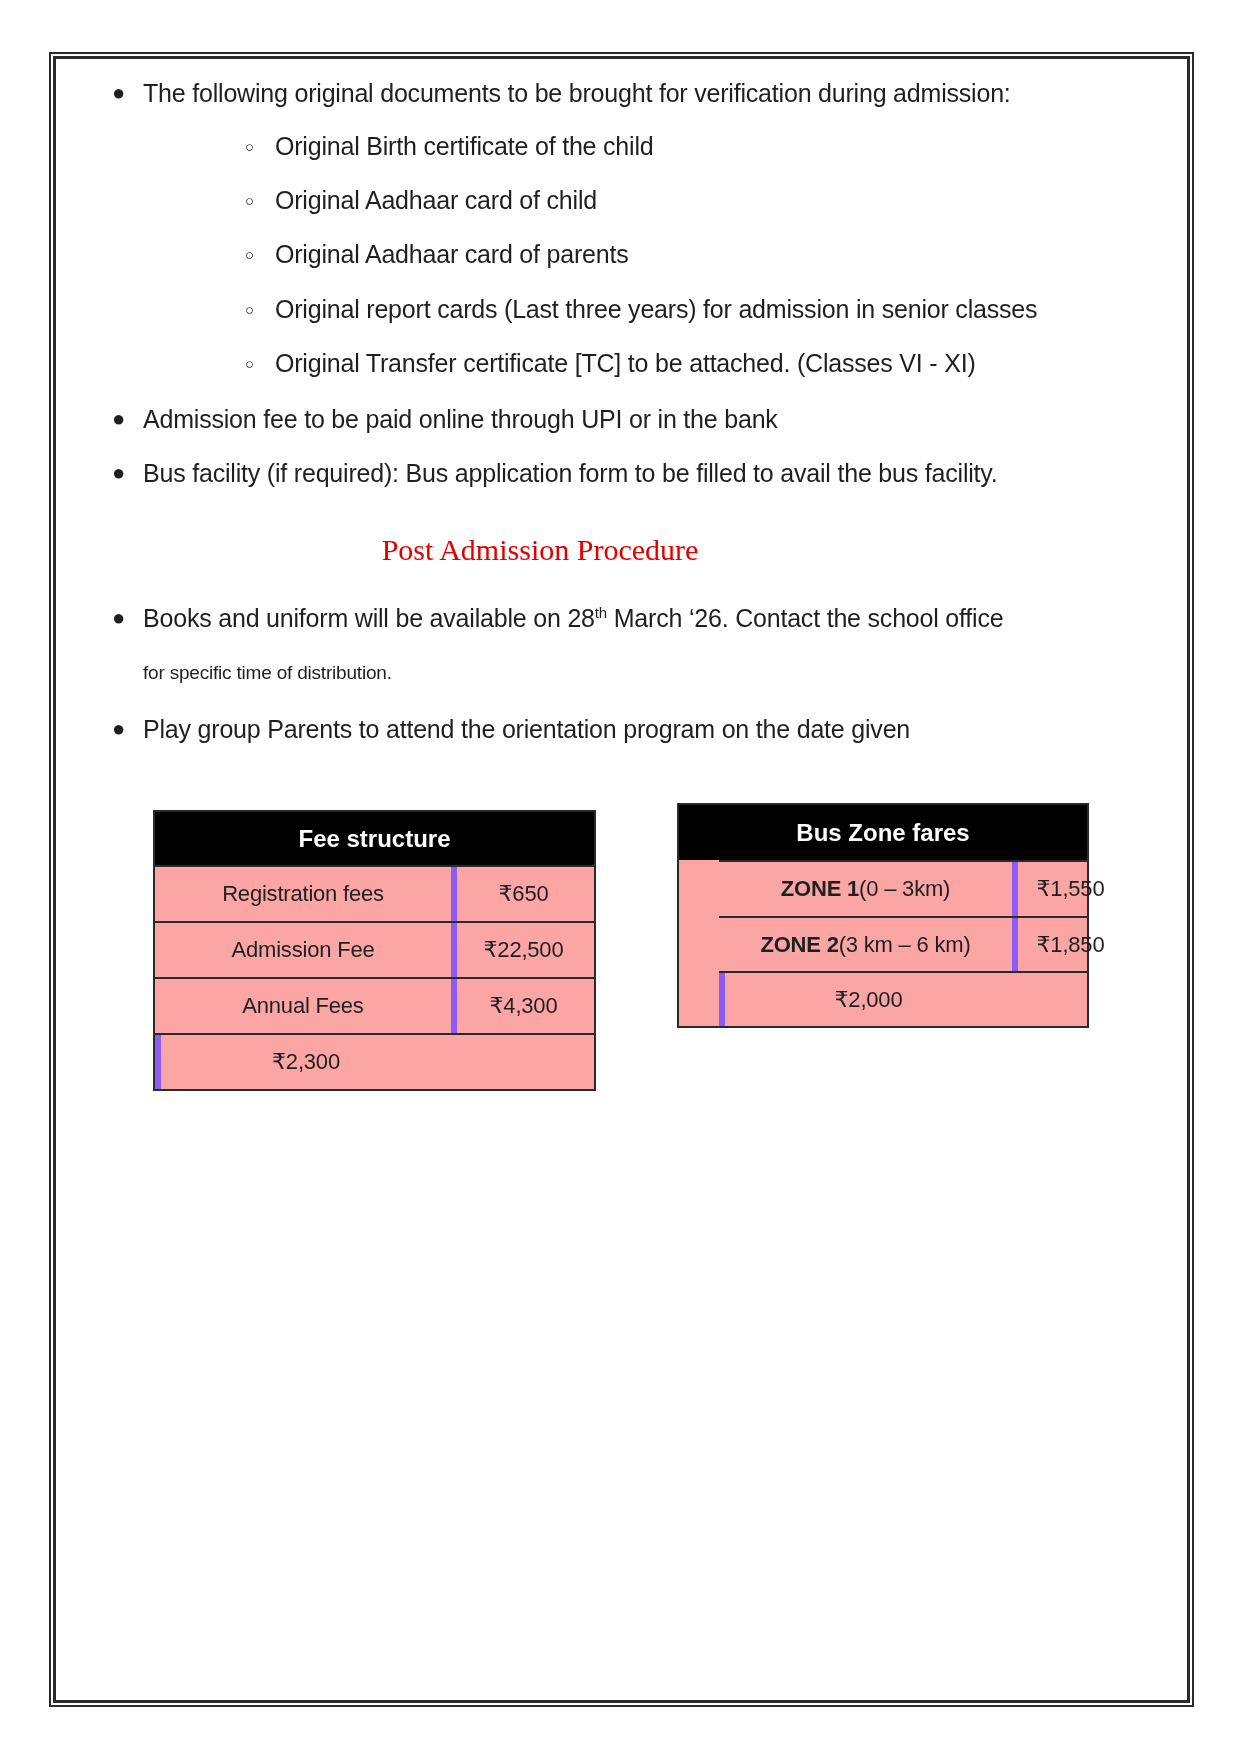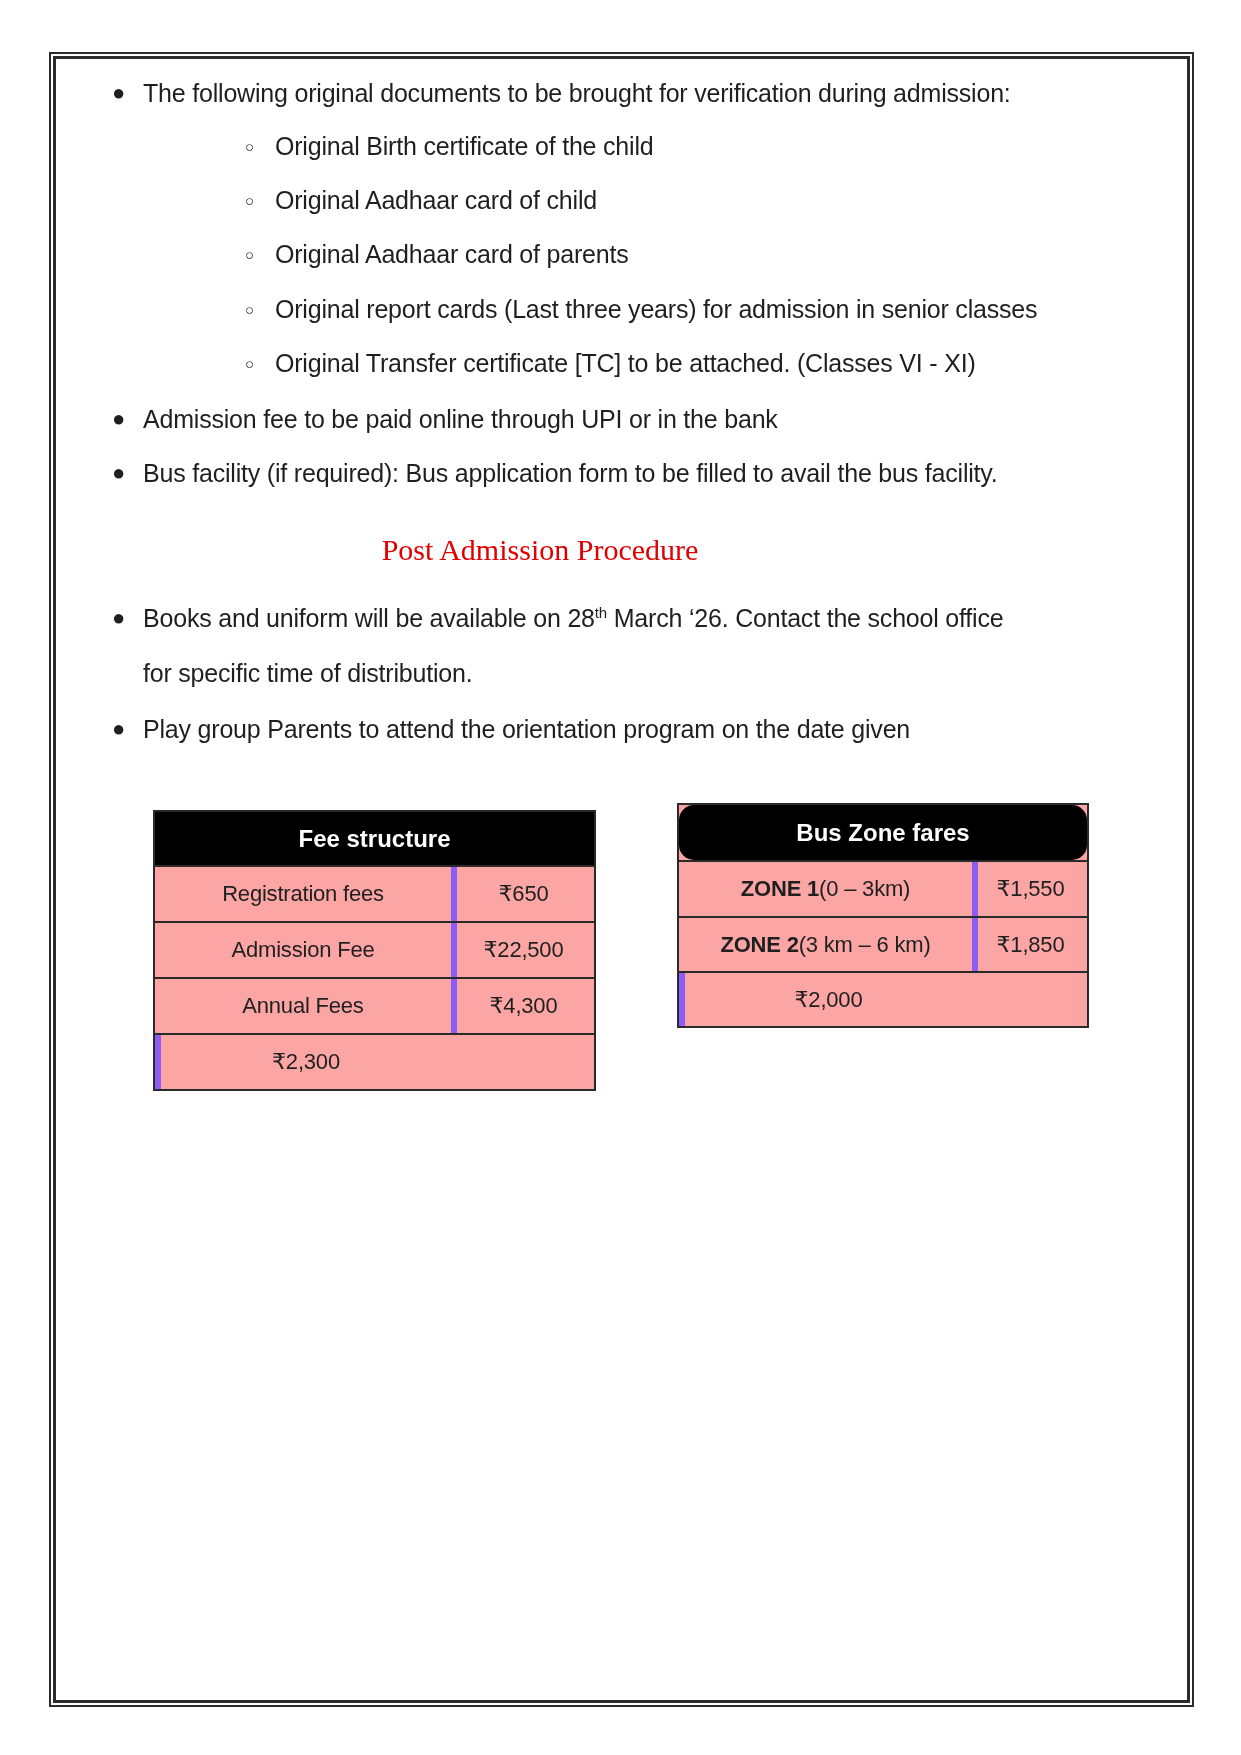--- a/index.html
+++ b/index.html
@@ -11,21 +11,21 @@
   
   #frame { position:absolute; left:49px; top:52px; width:1141px; height:1651px; border:2px solid #2b2b2b; }
   #frame-inner { position:absolute; inset:2px; border:3px solid #2b2b2b; }
 
   .row { position:absolute; display:flex; align-items:center; height:54px; white-space:nowrap;
          font-size:25px; letter-spacing:-0.2px; }
   .l1 { left:112px; }
   .l2 { left:245px; }
   .marker1 { width:31px; font-size:22px; line-height:1; }
   .marker2 { width:30px; font-size:15px; line-height:1; }
-  .plain { position:absolute; white-space:nowrap; font-size:25px; letter-spacing:-0.2px;
+  .plain { position:absolute; white-space:nowrap; font-size:19px; letter-spacing:-0.2px;
            height:54px; display:flex; align-items:center; }
 
   #heading {
     position:absolute; left:100px; top:520px; width:880px; height:60px;
     display:flex; align-items:center; justify-content:center;
     font-family:"Liberation Serif", "DejaVu Serif", serif;
     font-size:30px; color:#e00000;
   }
   sup.sp { font-size:15px; vertical-align:super; line-height:0; }
 
@@ -36,22 +36,22 @@
     display:flex; align-items:center; justify-content:center; letter-spacing:0;
   }
   .trow { display:grid; border-top:2px solid #2a2a2a; }
   .tcell { display:flex; align-items:center; justify-content:center;
            font-size:22px; letter-spacing:-0.2px; text-align:center; padding:0 6px; }
   .tcell.val { border-left:6px solid #8b5cf6; }
   #fee-table  { left:153px; top:810px; width:439px; }
   #fee-table .thead { height:53px; }
   #fee-table .trow { grid-template-columns:296px 139px; height:54px; }
   #bus-table  { left:677px; top:803px; width:408px; }
-  #bus-table .thead { height:55px;border-radius:15px; }
-  #bus-table .trow { grid-template-columns:293px 111px; }
+  #bus-table .thead { height:55px; }
+  #bus-table .trow { grid-template-columns:293px 111px;margin-left:40px; }
   #bus-table .trow.r0 { height:54px; }
   #bus-table .trow.r1 { height:53px; }
   #bus-table .trow.r2 { height:53px; }
   .zbold { font-weight:bold; }
 </style>
 </head>
 <body>
 
 <div id="page">
   <div id="frame">

